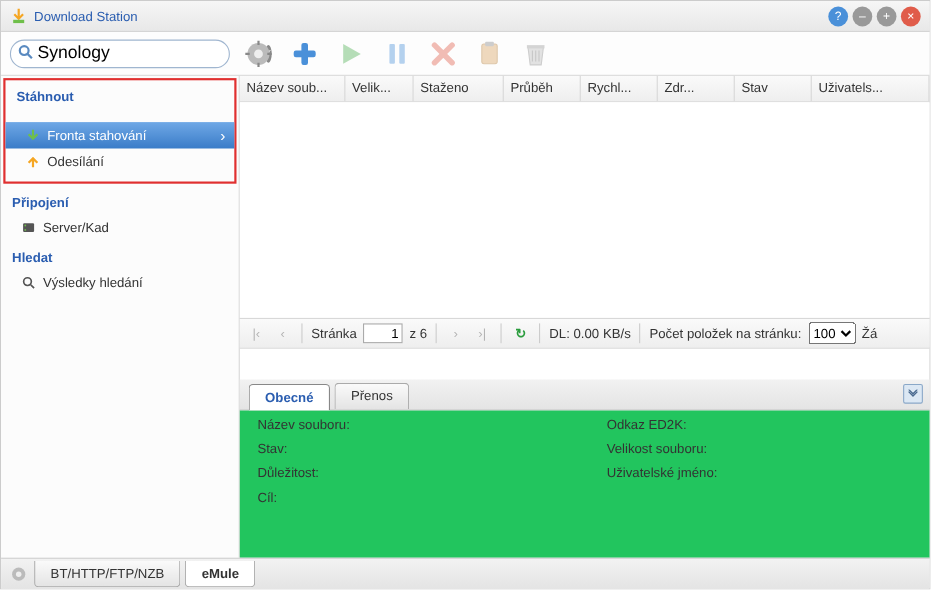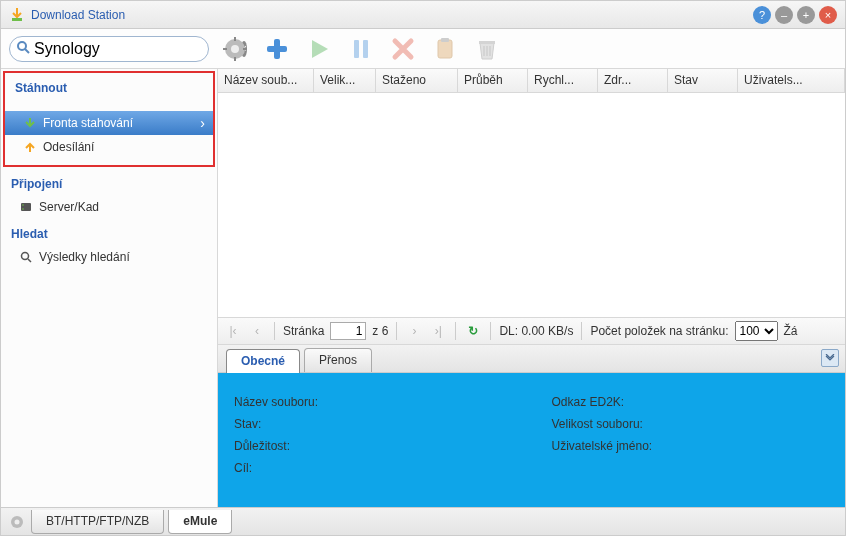--- a/index.html
+++ b/index.html
@@ -42,26 +42,26 @@
 .grid-empty { flex: 1; background: #fff; }
 
 .pager { height: 28px; background: linear-gradient(to bottom, #fafafa, #eee); border-top: 1px solid #d8d8d8; border-bottom: 1px solid #d8d8d8; display: flex; align-items: center; padding: 0 6px; gap: 6px; color: #333; }
 .pager .pbtn { width: 18px; height: 18px; display: flex; align-items: center; justify-content: center; cursor: pointer; color: #555; }
 .pager .pbtn.disabled { opacity: 0.4; cursor: default; }
 .pager .sep { width: 1px; height: 18px; background: #ccc; margin: 0 2px; }
 .pager input.page { width: 36px; text-align: right; border: 1px solid #aaa; height: 18px; padding: 0 3px; }
 .pager select { height: 20px; }
 .pager .refresh { color: #2a9c3d; font-weight: bold; }
 
-.detail { height: 162px; display: flex; flex-direction: column; }
+.detail { height: 162px; display: flex; flex-direction: column; margin-top: 28px; }
 .tabs { height: 28px; background: linear-gradient(to bottom, #f2f2f2, #e4e4e4); border-bottom: 1px solid #ccc; display: flex; align-items: flex-end; padding: 0 8px; gap: 4px; position: relative; }
 .tab { height: 24px; padding: 4px 14px; border: 1px solid #aaa; border-bottom: none; border-radius: 4px 4px 0 0; background: linear-gradient(to bottom, #fafafa, #e4e4e4); color: #333; cursor: pointer; }
 .tab.active { background: #fff; color: #2a5db0; font-weight: bold; border-color: #888; position: relative; top: 1px; }
 .tabs .collapse { position: absolute; right: 6px; width: 18px; height: 18px; border: 1px solid #8aa8c8; background: #dce8f4; display: flex; align-items: center; justify-content: center; cursor: pointer; color: #4a6a90; border-radius: 2px; top: 4px; }
-.detail-body { flex: 1; display: flex; padding: 22px 16px; gap: 40px; background: #0ea5e9; }
+.detail-body { flex: 1; display: flex; padding: 6px 16px; gap: 40px; background: #22c55e; }
 .detail-col { flex: 1; display: flex; flex-direction: column; gap: 8px; }
 .detail-row { color: #333; }
 
 
 .bottom { height: 28px; background: linear-gradient(to bottom, #f2f2f2, #e4e4e4); border-top: 1px solid #ccc; display: flex; align-items: center; padding: 0 6px; gap: 4px; }
 .bottom .gear { width: 20px; height: 20px; display: flex; align-items: center; justify-content: center; cursor: pointer; }
 .btab { height: 24px; padding: 4px 14px; border: 1px solid #aaa; border-top: none; border-radius: 0 0 4px 4px; background: linear-gradient(to bottom, #fafafa, #e4e4e4); color: #333; cursor: pointer; }
 .btab.active { background: #fff; font-weight: bold; }
 </style>
 </head>

